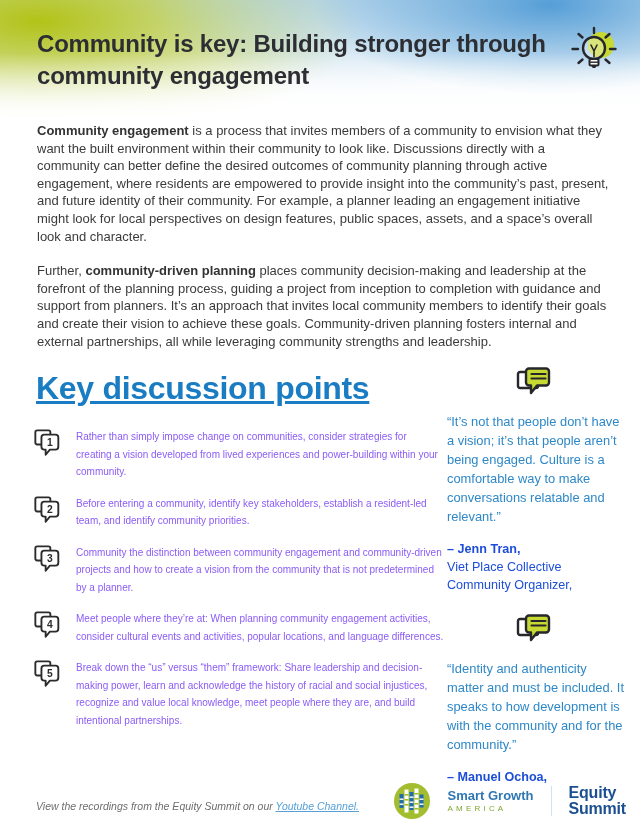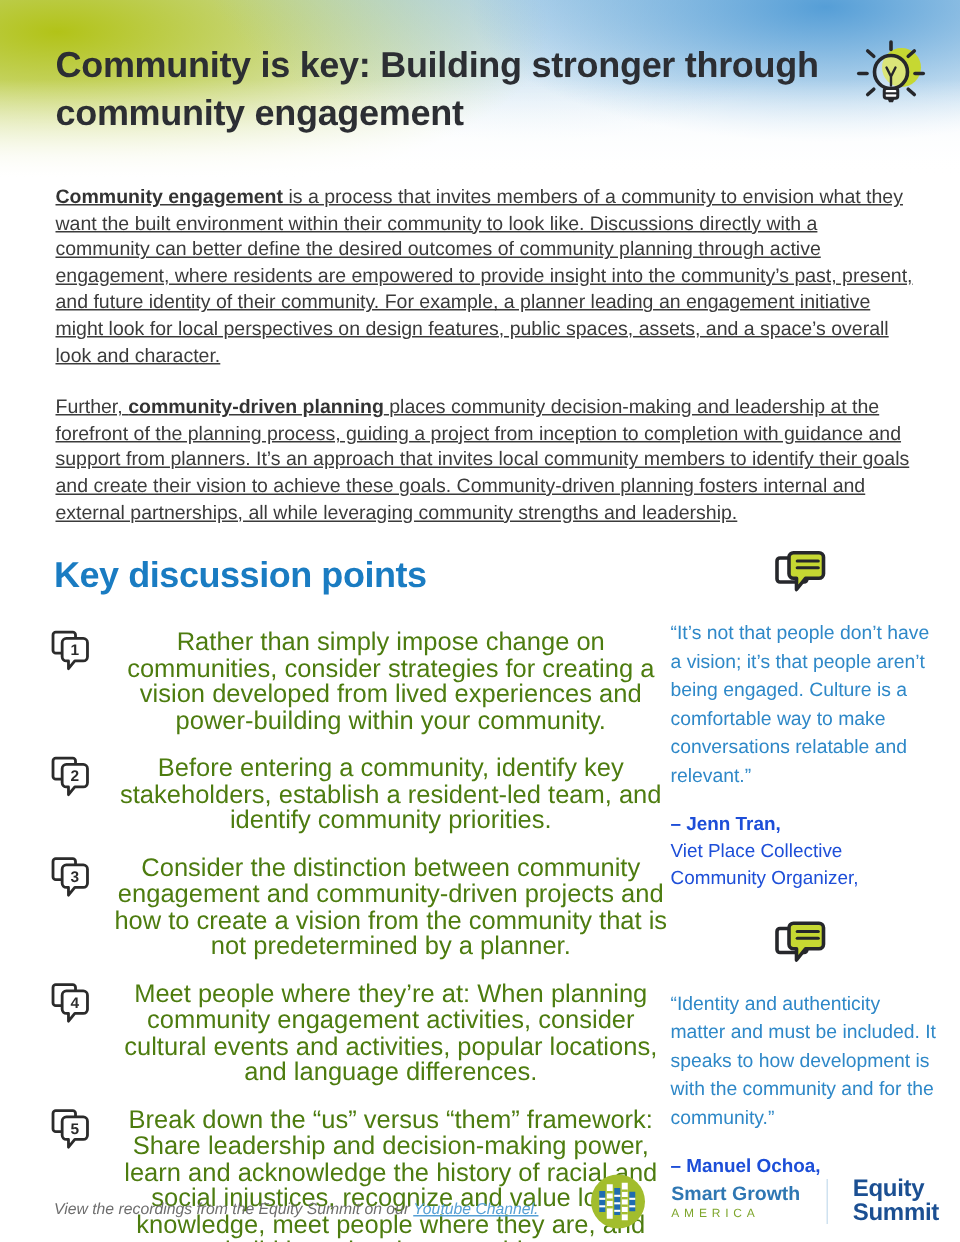--- a/index.html
+++ b/index.html
@@ -30,35 +30,35 @@
   .header-title {
     position:absolute; left:37px; top:28px;
     font-size:24px; font-weight:800; line-height:32px;
     color:#2c2e33; letter-spacing:-0.2px;
   }
   .header-title span { display:block; }
   .bulb { position:absolute; right:16px; top:24px; }
 
   
   .intro { margin:4px 30px 0 37px; font-size:13px; line-height:17.6px; color:#3b3b3b; }
-  .intro p { margin-bottom:17px;text-decoration:underline; }
+  .intro p { margin-bottom:17px; }
   .intro b { color:#333333; }
 
   
   .columns { display:flex; margin:0 15px 0 33px; }
   .left-col { width:412px; }
   .right-col { width:178px; margin-left:auto; }
 
   .kdp-heading {
-    color:#1a7cc2; font-size:24px; font-weight:800;
-    letter-spacing:-0.3px; margin:3px 0 20px 3px;
+    color:#1a7cc2; font-size:32px; font-weight:800;
+    letter-spacing:-0.3px; margin:3px 0 20px 3px;text-decoration:underline;
   }
   .item { display:flex; gap:13px; margin-bottom:13px; }
   .item .bubble-num { flex:none; width:30px; padding-top:2px; }
-  .item .item-text { flex:1; font-size:17px; line-height:17.5px; color:#4d7c0f; padding-top:1px;text-align:center; }
+  .item .item-text { flex:1; font-size:10px; line-height:17.5px; color:#8b5cf6; padding-top:1px; }
 
   
   .quote-card { margin-bottom:20px; }
   .quote-icon { display:block; margin:0 auto 8px auto; }
   .quote-text {
     color:#2e88c8; font-size:12.9px; line-height:19px;
   }
   .quote-attr { margin-top:14px; color:#1d4ed8; font-size:12.6px; line-height:18px; }
   .quote-attr .attr-name { font-weight:bold; }
 
@@ -133,21 +133,21 @@
         </svg>
         <div class="item-text">Before entering a community, identify key stakeholders, establish a resident-led team, and identify community priorities.</div>
       </div>
 
       <div class="item">
         <svg class="bubble-num" width="30" height="32" viewBox="0 0 30 32">
           <rect x="1.5" y="1.5" width="16" height="15" rx="2" fill="#ffffff" stroke="#2b2b2b" stroke-width="2"></rect>
           <path d="M11 6 h12 a3 3 0 0 1 3 3 v10 a3 3 0 0 1 -3 3 h-6 l-4.5 5.5 v-5.5 h-1.5 a3 3 0 0 1 -3 -3 v-10 a3 3 0 0 1 3 -3 z" fill="#ffffff" stroke="#2b2b2b" stroke-width="2" stroke-linejoin="round"></path>
           <text x="17" y="18" text-anchor="middle" font-size="11" font-weight="bold" fill="#2b2b2b" font-family="Liberation Sans, sans-serif">3</text>
         </svg>
-        <div class="item-text">Consider the distinction between community engagement and community-driven projects and how to create a vision from the community that is not predetermined by a planner.</div>
+        <div class="item-text">Community the distinction between community engagement and community-driven projects and how to create a vision from the community that is not predetermined by a planner.</div>
       </div>
 
       <div class="item">
         <svg class="bubble-num" width="30" height="32" viewBox="0 0 30 32">
           <rect x="1.5" y="1.5" width="16" height="15" rx="2" fill="#ffffff" stroke="#2b2b2b" stroke-width="2"></rect>
           <path d="M11 6 h12 a3 3 0 0 1 3 3 v10 a3 3 0 0 1 -3 3 h-6 l-4.5 5.5 v-5.5 h-1.5 a3 3 0 0 1 -3 -3 v-10 a3 3 0 0 1 3 -3 z" fill="#ffffff" stroke="#2b2b2b" stroke-width="2" stroke-linejoin="round"></path>
           <text x="17" y="18" text-anchor="middle" font-size="11" font-weight="bold" fill="#2b2b2b" font-family="Liberation Sans, sans-serif">4</text>
         </svg>
         <div class="item-text">Meet people where they’re at: When planning community engagement activities, consider cultural events and activities, popular locations, and language differences.</div>
       </div>

